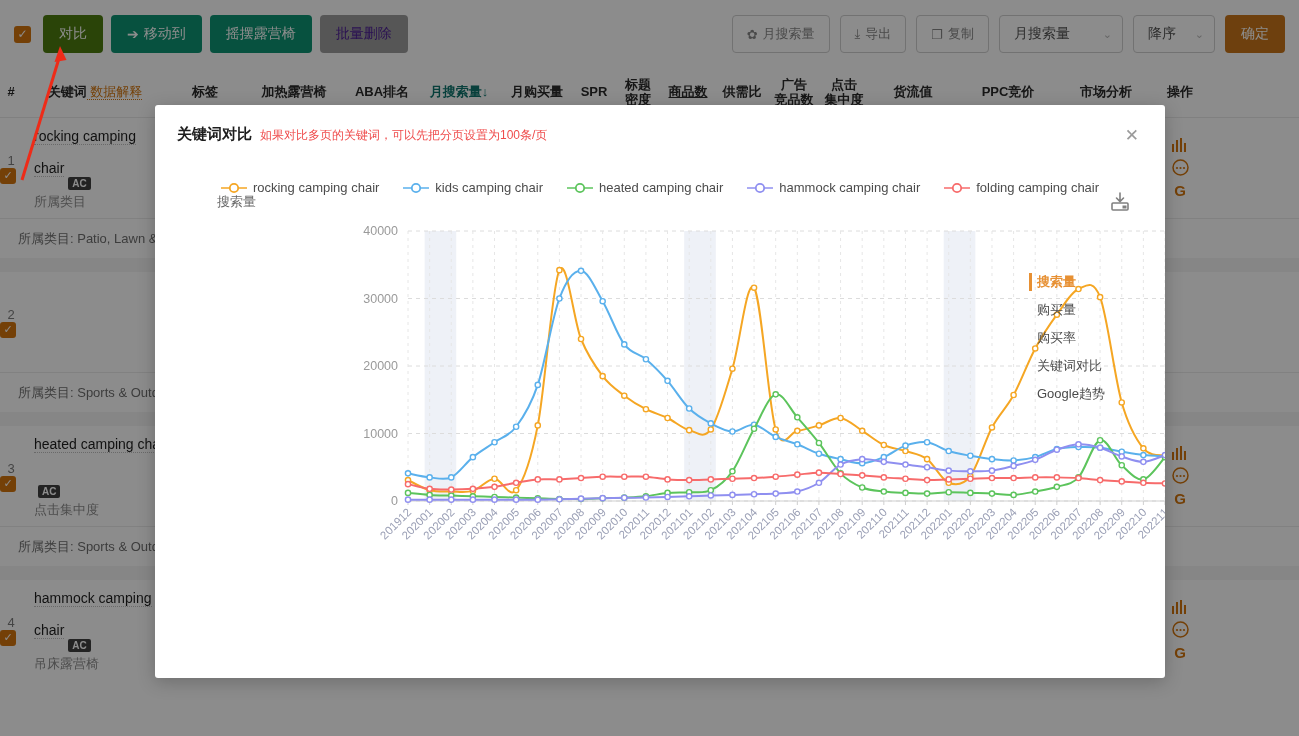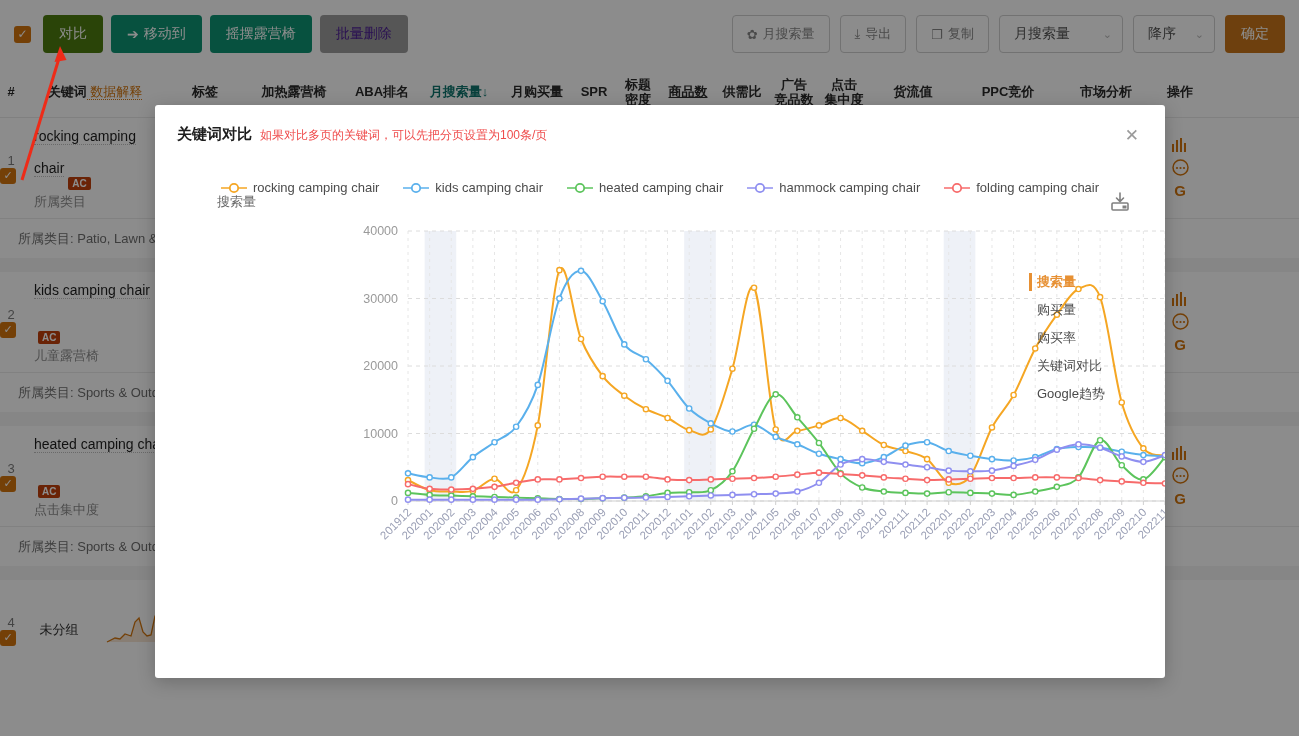--- a/index.html
+++ b/index.html
@@ -75,21 +75,21 @@
   .rowcheck {
     width: 16px; height: 16px; border-radius: 3px; background: #d4760e;
     color: #fff; font-size: 11px; display: flex; align-items: center;
     justify-content: center;
   }
   .kw-main {
     font-size: 14px; color: #1f1f1f; border-bottom: 1px dotted #c0c0c0;
     display: inline; line-height: 1.7;
   }
   .ac-badge {
-    display: inline-block; background: #c2410c; color: #fff; font-size: 10px;
+    display: inline-block; background: #404040; color: #fff; font-size: 10px;
     font-weight: bold; padding: 1px 4px; border-radius: 2px;
     vertical-align: middle; margin-left: 4px; margin-top: 29px;
   }
   .kw-cn { font-size: 13px; color: #8d8d8d; margin-top: 3px; }
   .catrow {
     height: 40px; display: flex; align-items: center; padding-left: 18px;
     font-size: 13px; color: #6f6f6f; border-top: 1px solid #ececec;
   }
   .gaprow { height: 14px; background: #f4f4f4; }
   .price { font-size: 14px; font-weight: bold; color: #1f1f1f;
@@ -249,21 +249,20 @@
         </div>
         <div class="catrow">
           <span>所属类目: Patio, Lawn &amp;</span>
         </div>
         <div class="gaprow"></div>
         <div class="krow">
           <div class="kcell" style="width: 22px;">
             <div class="idx">2</div>
             <div class="rowcheck">✓</div>
           </div>
-          <div class="kcell" style="width: 146px; text-align: left; padding-left: 12px;"><span class="kw-main">kids camping chair</span><span class="ac-badge">AC</span><div class="kw-cn">儿童露营椅</div></div>
           <div class="kcell" style="width: 74px;"></div>
           <div class="kcell" style="width: 104px;"></div>
           <div class="kcell" style="width: 72px;"></div>
           <div class="kcell" style="width: 82px;"></div>
           <div class="kcell" style="width: 74px;"></div>
           <div class="kcell" style="width: 40px;"></div>
           <div class="kcell" style="width: 48px;"></div>
           <div class="kcell" style="width: 52px;"></div>
           <div class="kcell" style="width: 56px;"></div>
           <div class="kcell" style="width: 48px;"></div>
@@ -333,20 +332,21 @@
         </div>
         <div class="catrow">
           <span>所属类目: Sports &amp; Outd</span>
         </div>
         <div class="gaprow"></div>
         <div class="krow">
           <div class="kcell" style="width: 22px;">
             <div class="idx">4</div>
             <div class="rowcheck">✓</div>
           </div>
+          <div class="kcell" style="width: 146px; text-align: left; padding-left: 12px;"><span class="kw-main">hammock camping chair</span><span class="ac-badge">AC</span><div class="kw-cn">吊床露营椅</div></div>
           <div class="kcell" style="width: 74px;"><span>未分组</span></div>
           <div class="kcell" style="width: 104px;"><svg class="spark" viewBox="0 0 86 34">
               <path d="M2 30 L10 26 L15 27 L20 22 L26 24 L30 10 L34 6 L38 20 L42 24 L46 23 L50 4 L54 3 L58 16 L62 26 L66 30 L84 30 Z" fill="rgba(212,118,14,0.18)" stroke="none"></path>
               <path d="M2 30 L10 26 L15 27 L20 22 L26 24 L30 10 L34 6 L38 20 L42 24 L46 23 L50 4 L54 3 L58 16 L62 26 L66 30" fill="none" stroke="#d4760e" stroke-width="1.3"></path>
             </svg></div>
           <div class="kcell" style="width: 72px;">
             <div style="color:#8a8a8a">66</div>
           </div>
           <div class="kcell" style="width: 82px;"><b>183,609</b></div>
           <div class="kcell" style="width: 74px;">

